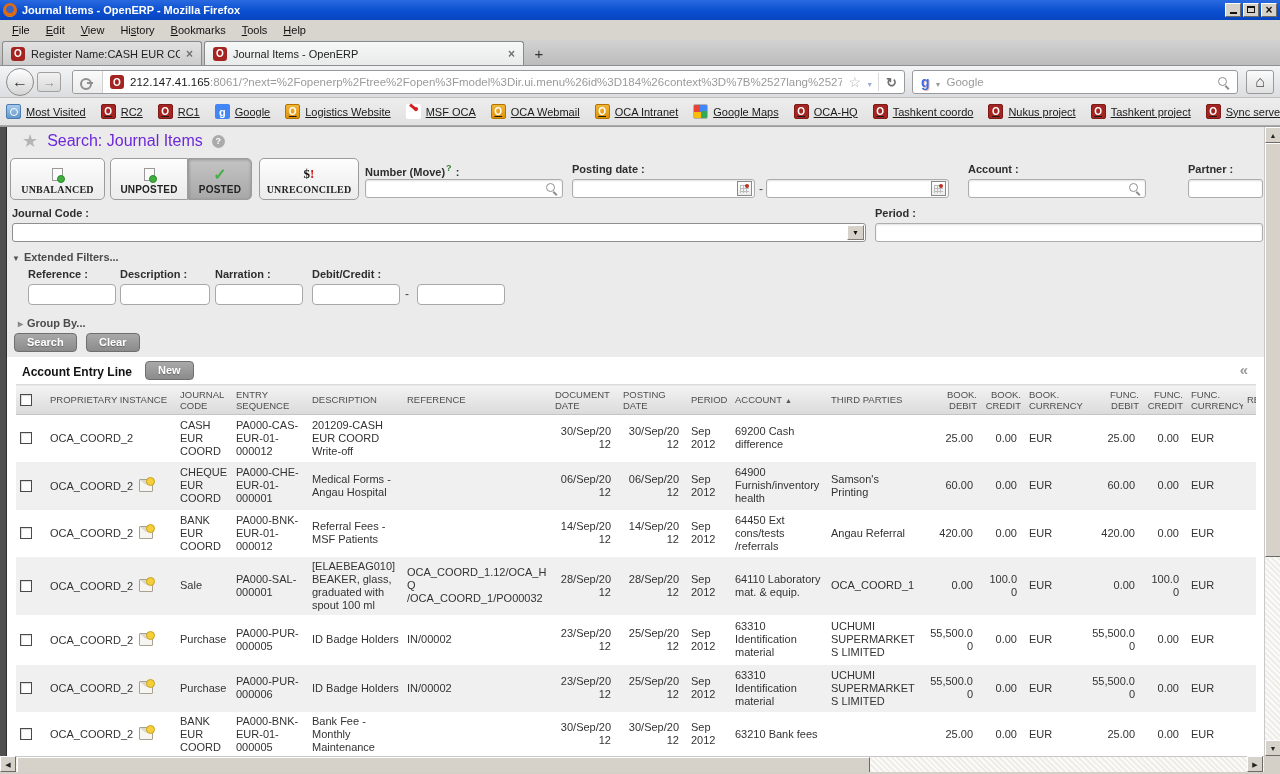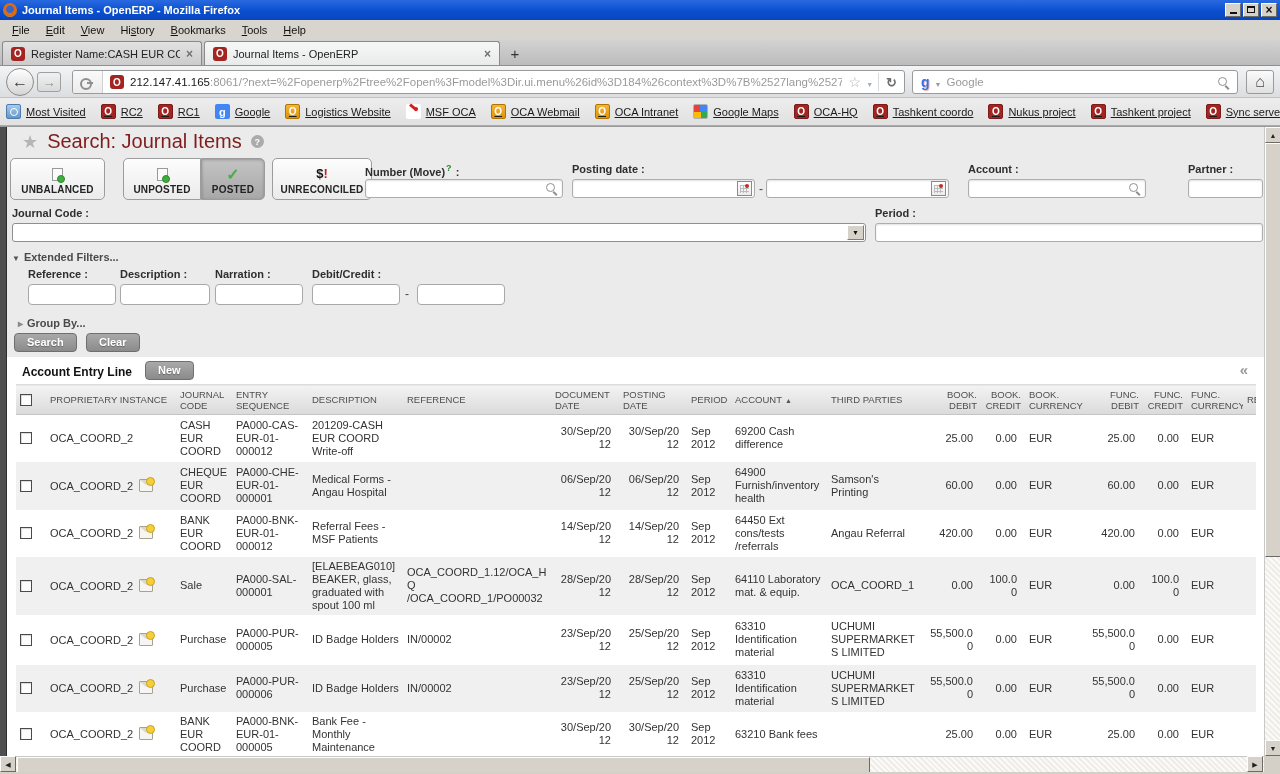--- a/index.html
+++ b/index.html
@@ -104,29 +104,29 @@
     border-radius:50%; background:#d42020;}
   .maps-icon {background:conic-gradient(#4285f4 0 25%, #34a853 0 50%, #fbbc05 0 75%, #ea4335 0); border:1px solid #b0b0b0;}
 
   
   .content {position:absolute; left:0; top:126px; width:1280px; height:648px; background:#ebebeb;
     border-top:1px solid #9a9a9a; overflow:hidden;}
   .lstrip {position:absolute; left:0; top:0; width:7px; height:629px; background:#4f4f4f;
     border-right:1px solid #2e2e2e;}
   .page-title-row {position:absolute; left:22px; top:3px; display:flex; align-items:center; gap:9px;}
   .hstar::before {content:"★"; color:#b5b5b5; font-size:18px;}
-  .ptitle {font-size:20px; color:#7f1d1d;text-align:center;}
+  .ptitle {font-size:16px; color:#6d28d9;text-align:center;}
   .qbadge {width:13px; height:13px; border-radius:50%; background:#ababab; color:#fff; font-size:9px;
     font-weight:bold; display:inline-flex; align-items:center; justify-content:center;}
 
   .fbtns {position:absolute; left:10px; top:31px; display:flex; align-items:flex-start;}
   .fbtn {height:42px; border:1px solid #9c9c9c; background:linear-gradient(#fdfdfd,#ebebeb);
     display:flex; flex-direction:column; align-items:center; justify-content:flex-end;
     padding-bottom:4px; gap:3px;}
-  .fbtn.single {border-radius:5px; margin-right:18px;}
+  .fbtn.single {border-radius:5px; margin-right:5px;font-family:Liberation Serif, serif;}
   .fbtn.left {border-radius:5px 0 0 5px;}
   .fbtn.right {border-radius:0 5px 5px 0; border-left:1px solid #9c9c9c; margin-right:7px;}
   .fbtn.selected {background:linear-gradient(#c4c4c4,#a8a8a8); box-shadow:inset 0 1px 3px rgba(0,0,0,.25);}
   .fbtn .blabel {font-size:10px; font-weight:bold; color:#232323; letter-spacing:.2px;}
   .icon-doc {width:11px; height:13px; background:#fbfbfb; border:1px solid #999; position:relative;}
   .icon-doc::after {content:""; position:absolute; right:-3px; bottom:-3px; width:6px; height:6px;
     border-radius:50%; background:#3fae3f; border:1px solid #2c8c2c;}
   .icon-check {height:15px;}
   .icon-check::before {content:"✓"; color:#45b045; font-size:16px; font-weight:bold; line-height:15px;}
   .icon-dollar {height:15px; font-size:13px; font-weight:bold; line-height:15px;}
@@ -225,21 +225,21 @@
     <span class="mi"><u>T</u>ools</span>
     <span class="mi"><u>H</u>elp</span>
   </div>
 
 <div class="tabbar">
   <div class="tab" style="width: 200px;">
       <span class="oerp-fav"></span>
       <span class="tlabel">Register Name:CASH EUR COORD - Ope...</span>
       <span class="tab-close"></span>
     </div>
-    <div class="tab active" style="width: 296px;">
+    <div class="tab active" style="width: 320px;">
       <span class="oerp-fav"></span>
       <span class="tlabel">Journal Items - OpenERP</span>
       <span class="tab-close"></span>
     </div>
     <span class="newtab">+</span>
 </div>
 
 <div class="navbar">
   <span class="back">←</span>
   <span class="fwd">→</span>

